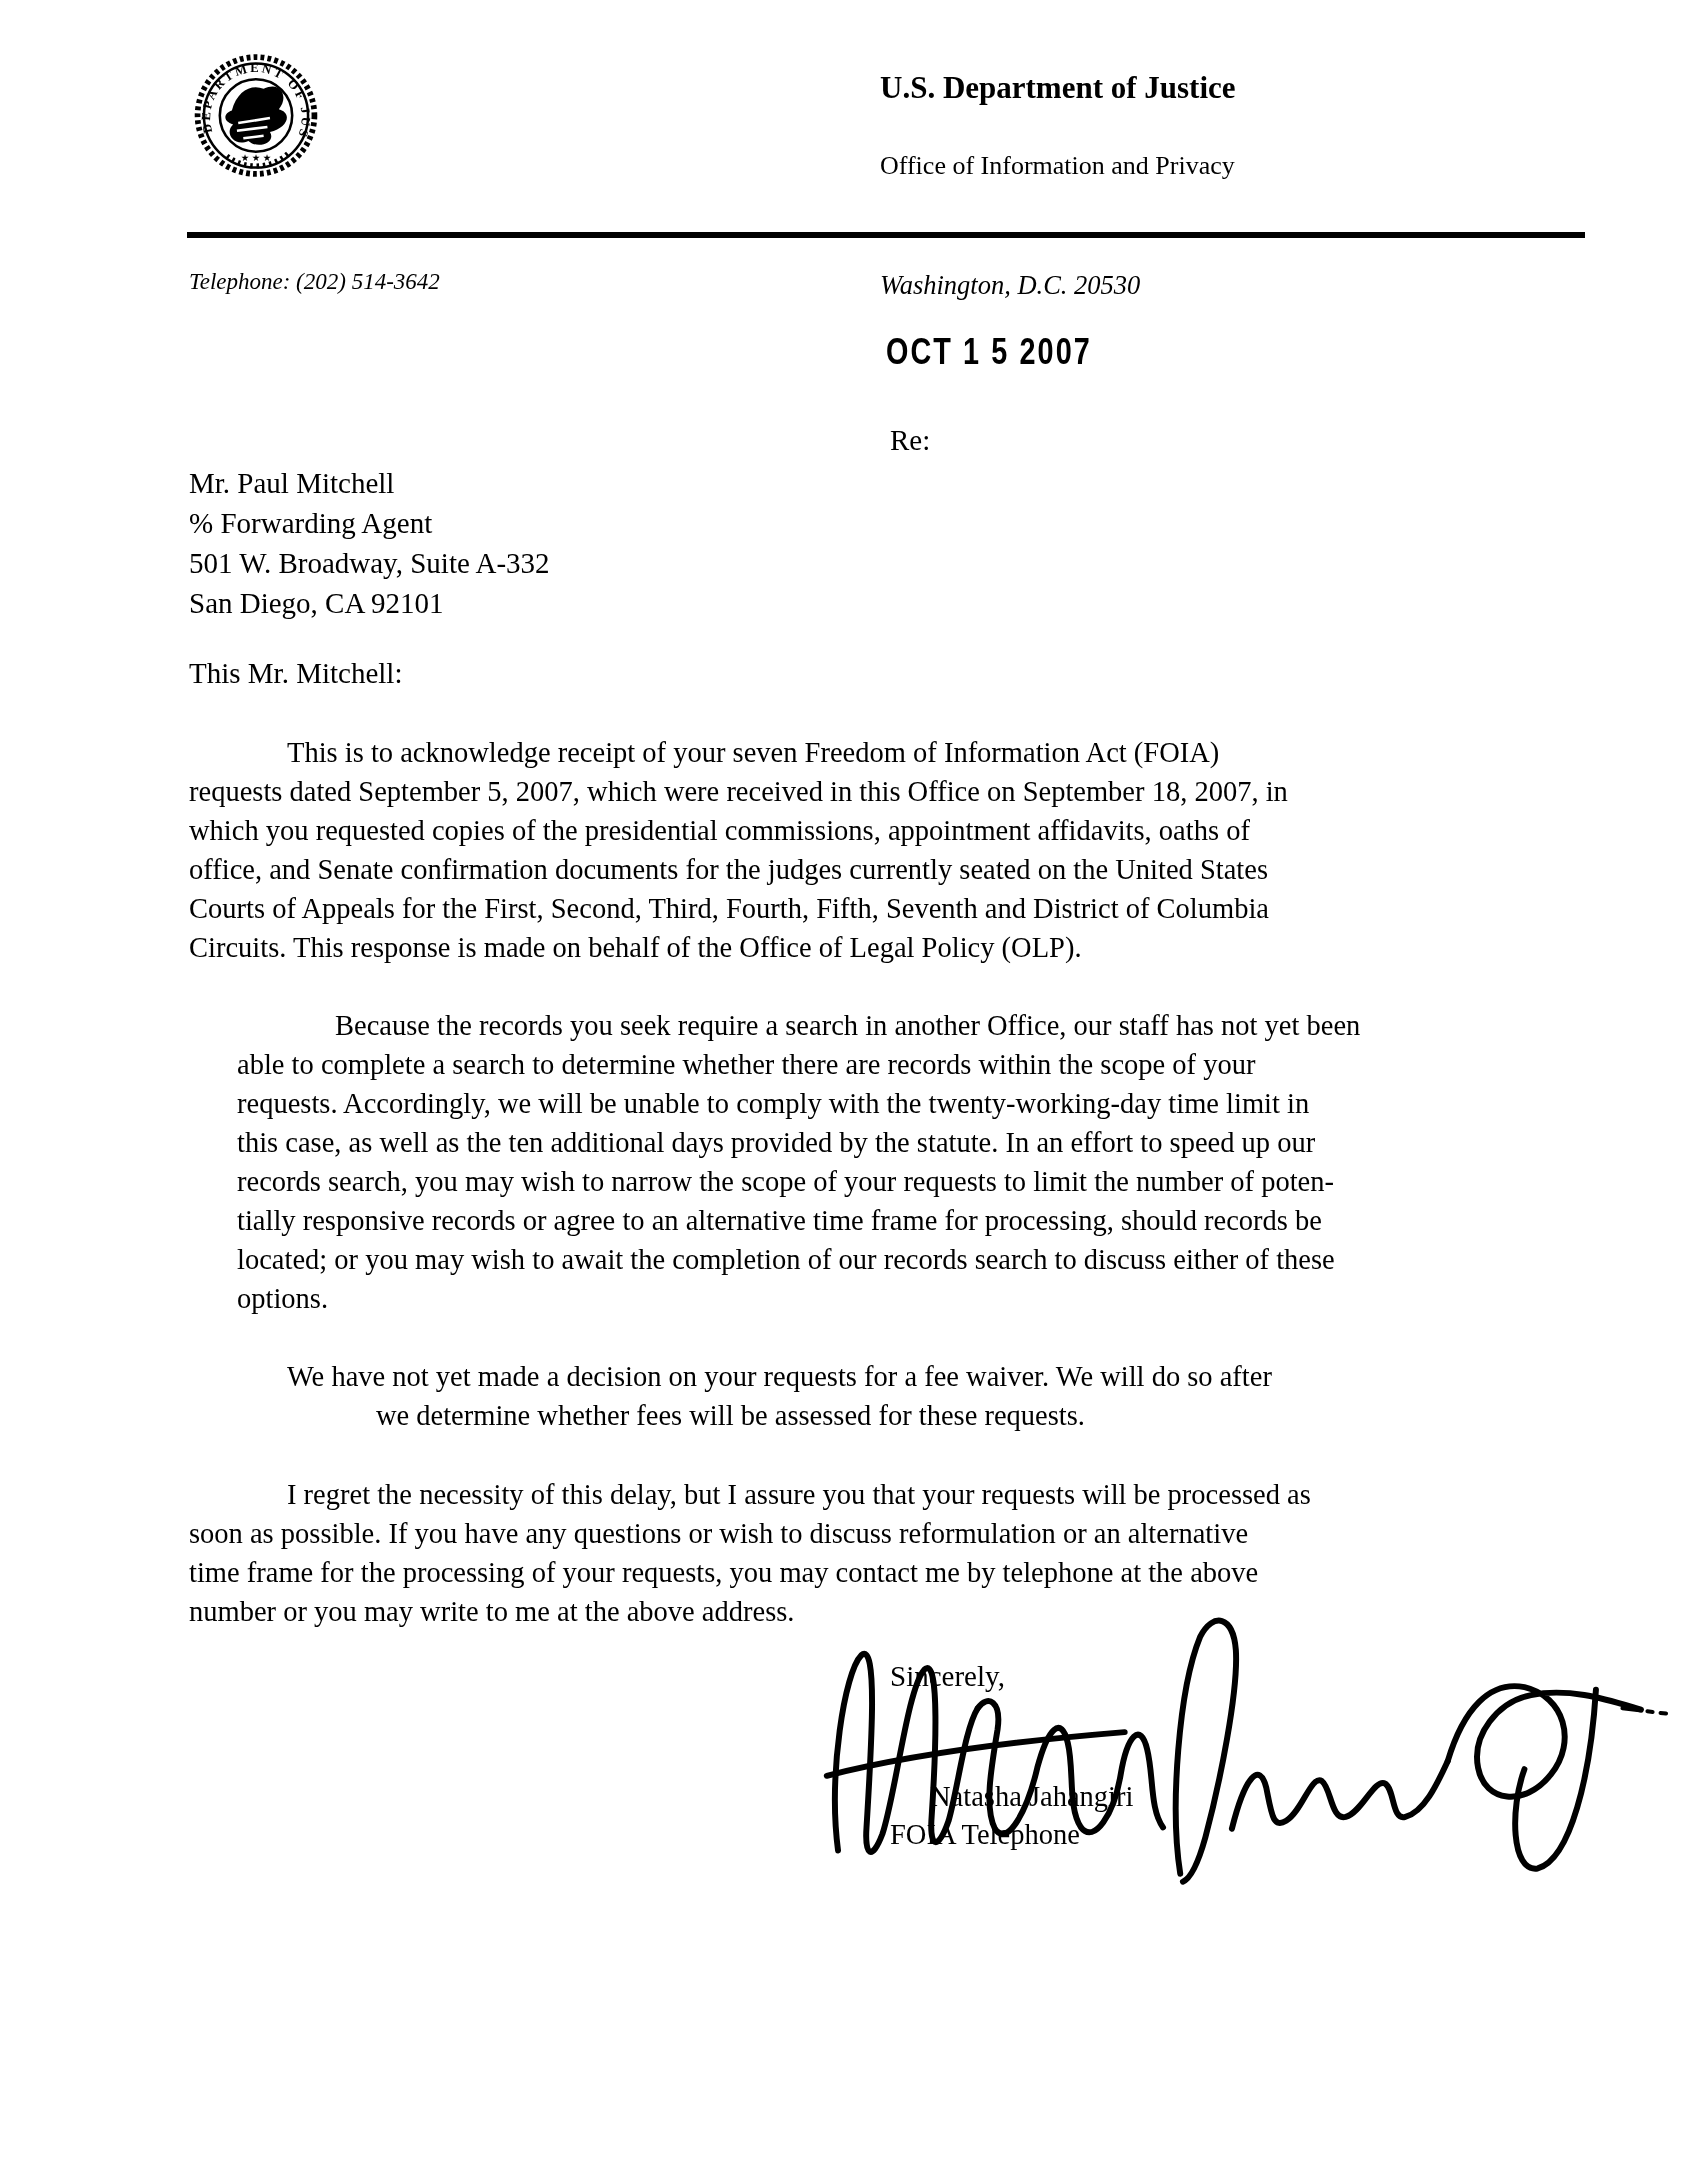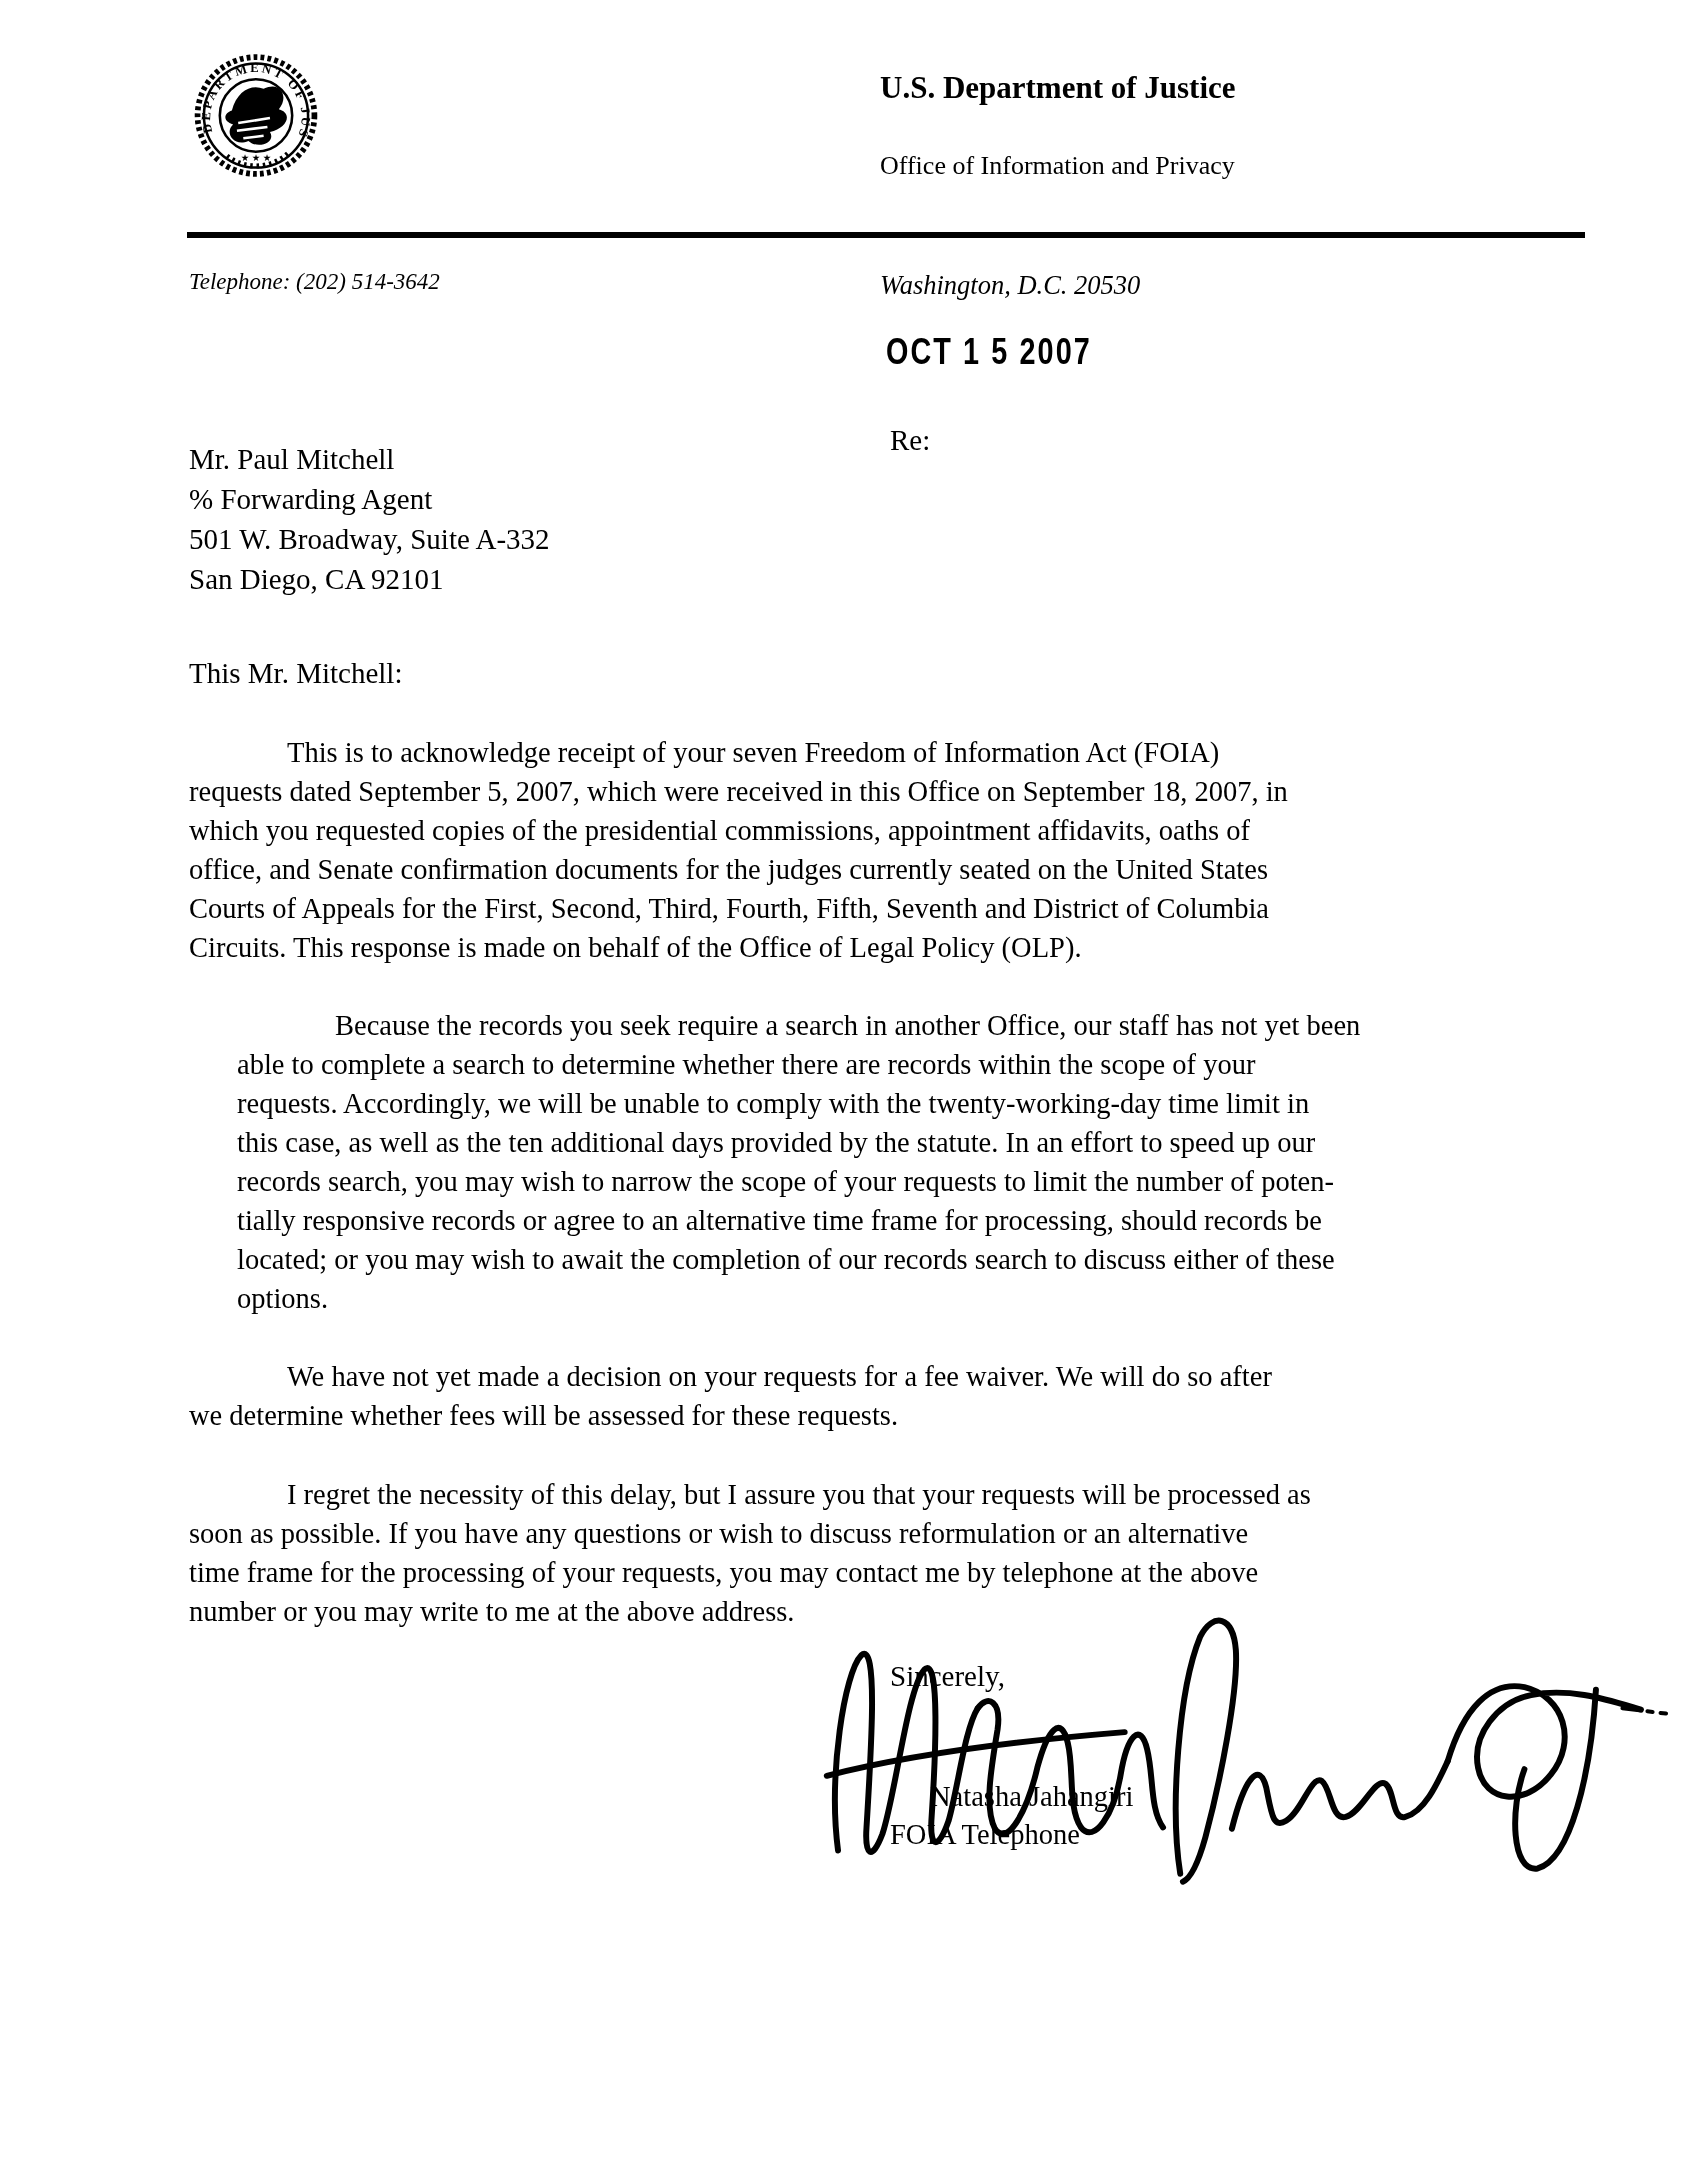--- a/index.html
+++ b/index.html
@@ -49,41 +49,41 @@
     font-size: 29px;
   }
   .re-lines {
     left: 984px; top: 424px;
     font-size: 29px;
     line-height: 40px;
     white-space: pre-line;
     width: max-content;
   }
   .recipient {
-    left: 189px; top: 439px;
+    left: 189px; top: 463px;
     font-size: 29px;
     line-height: 40px;
     white-space: pre-line;
     width: max-content;
   }
   .salutation {
     left: 189px; top: 657px;
     font-size: 29px;
   }
   .para {
     left: 189px;
     font-size: 28.5px;
     line-height: 39px;
     white-space: pre-line;
     width: max-content;
     text-indent: 98px;
   }
   .p1 { top: 733px; }
   .p2 { top: 1006px; margin-left: 48px; }
-  .p3 { top: 1357px; }
+  .p3 { top: 1357px; text-align: center; }
   .p4 { top: 1475px; }
   .sincerely {
     left: 890px; top: 1660px;
     font-size: 29px;
   }
   .signature-svg {
     left: 808px; top: 1609px;
     pointer-events: none;
   }
   .signer-name {

